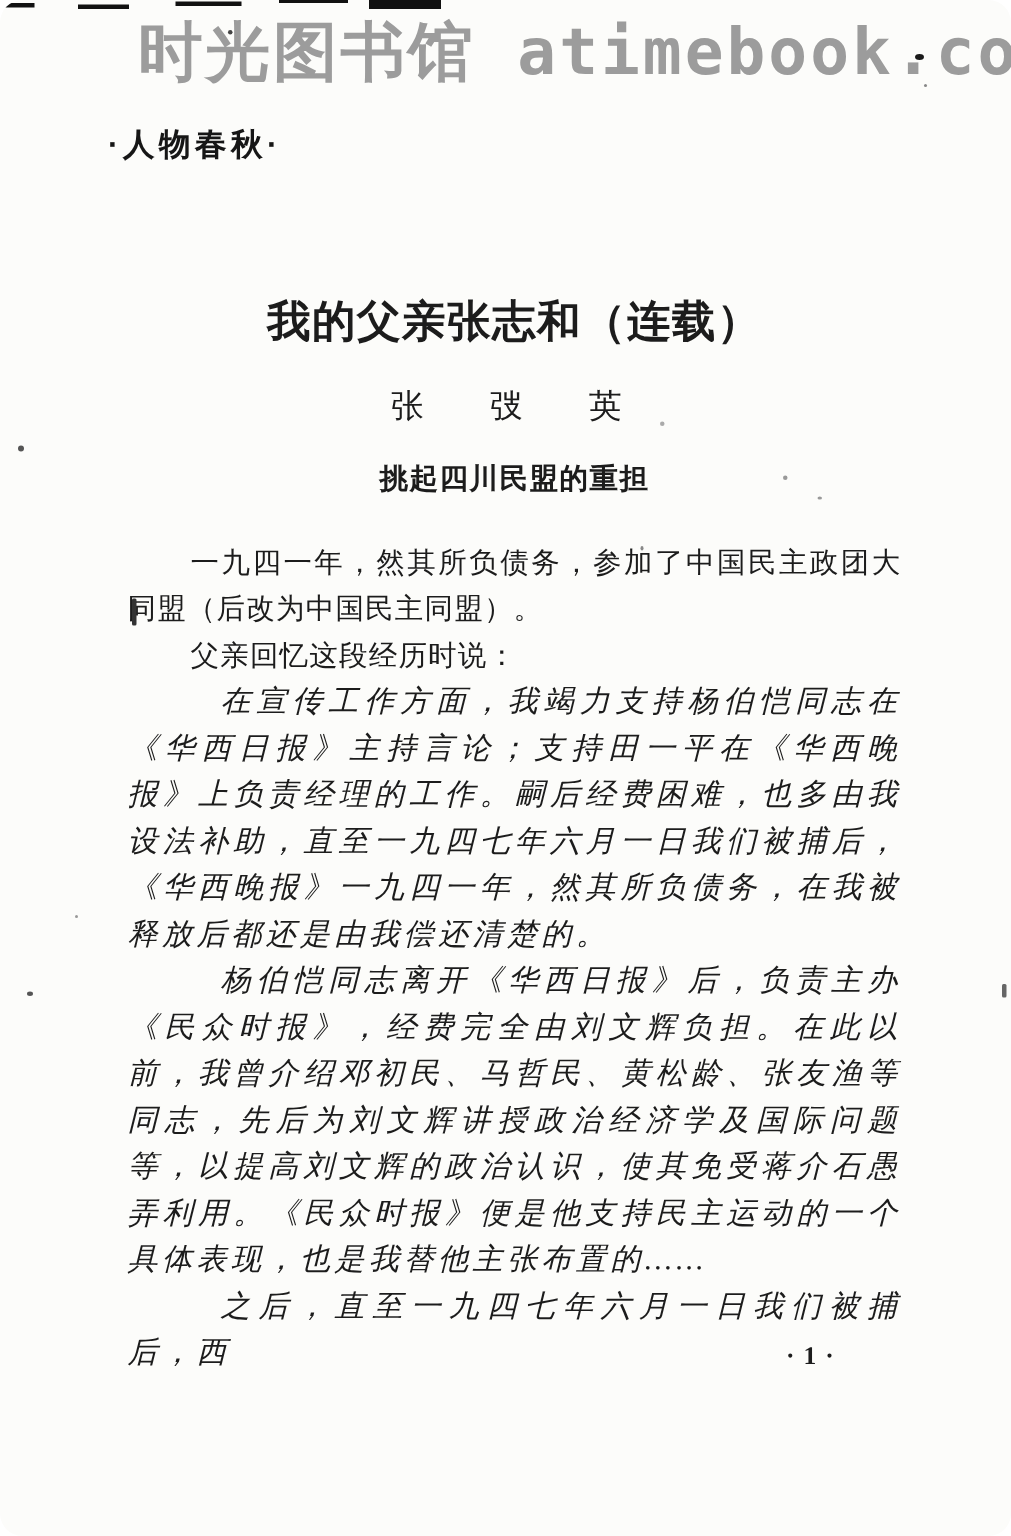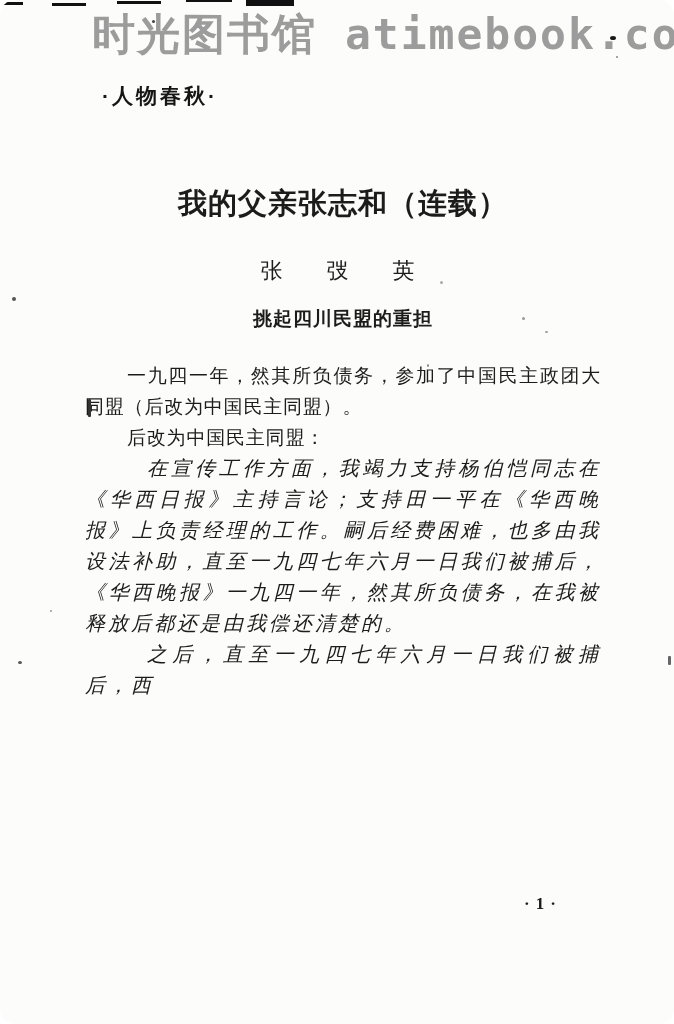--- a/index.html
+++ b/index.html
@@ -25,32 +25,32 @@
     font-family: "DejaVu Sans Mono", monospace;
     font-size: 43px;
     font-weight: bold;
     color: #9c9c9c;
     letter-spacing: 2px;
     white-space: nowrap;
   }
 
   .category {
     position: absolute;
-    left: 102px; top: 82px;
+    left: 72px; top: 82px;
     font-family: "Liberation Sans", sans-serif;
     font-weight: bold;
     font-size: 21px;
     letter-spacing: 3px;
     color: #161616;
   }
 
   .content-col { position: absolute; left: 85px; width: 516px; }
 
   .title {
-    top: 184px;
+    top: 195px;
     text-align: center;
     font-family: "Liberation Serif", serif;
     font-weight: bold;
     font-size: 29px;
     letter-spacing: 1px;
   }
 
   .author {
     top: 256px;
     text-align: center;
@@ -115,22 +115,23 @@
   <div class="watermark">时光图书馆 atimebook.co</div>
 
   <div class="category">·人物春秋·</div>
 
   <div class="content-col title">我的父亲张志和（连载）</div>
   <div class="content-col author">张　弢　英</div>
   <div class="content-col section-heading">挑起四川民盟的重担</div>
 
   <div class="body-text">
     <p class="para">一九四一年，然其所负债务，参加了中国民主政团大同盟（后改为中国民主同盟）。</p>
-    <p class="para">后改为中国民主同盟：</p>
+    <p class="para">父亲回忆这段经历时说：</p>
     <p class="quote">在宣传工作方面，我竭力支持杨伯恺同志在《华西日报》主持言论；支持田一平在《华西晚报》上负责经理的工作。嗣后经费困难，也多由我设法补助，直至一九四七年六月一日我们被捕后，《华西晚报》一九四一年，然其所负债务，在我被释放后都还是由我偿还清楚的。</p>
+    <p class="quote">杨伯恺同志离开《华西日报》后，负责主办《民众时报》，经费完全由刘文辉负担。在此以前，我曾介绍邓初民、马哲民、黄松龄、张友渔等同志，先后为刘文辉讲授政治经济学及国际问题等，以提高刘文辉的政治认识，使其免受蒋介石愚弄利用。《民众时报》便是他支持民主运动的一个具体表现，也是我替他主张布置的……</p>
     <p class="quote">之后，直至一九四七年六月一日我们被捕后，西</p>
   </div>
 
   <div class="page-number">·1·</div>
 
   <div class="speck" style="left:152px; top:20px;  width:3px; height:3px; background:#444;"></div>
   <div class="speck" style="left:610px; top:36px;  width:6px; height:4px; background:#1a1a1a;"></div>
   <div class="speck" style="left:616px; top:56px;  width:2px; height:2px; background:#888;"></div>
   <div class="speck" style="left:440px; top:281px; width:3px; height:3px; background:#aaa;"></div>
   <div class="speck" style="left:12px;  top:297px; width:4px; height:4px; background:#555;"></div>

